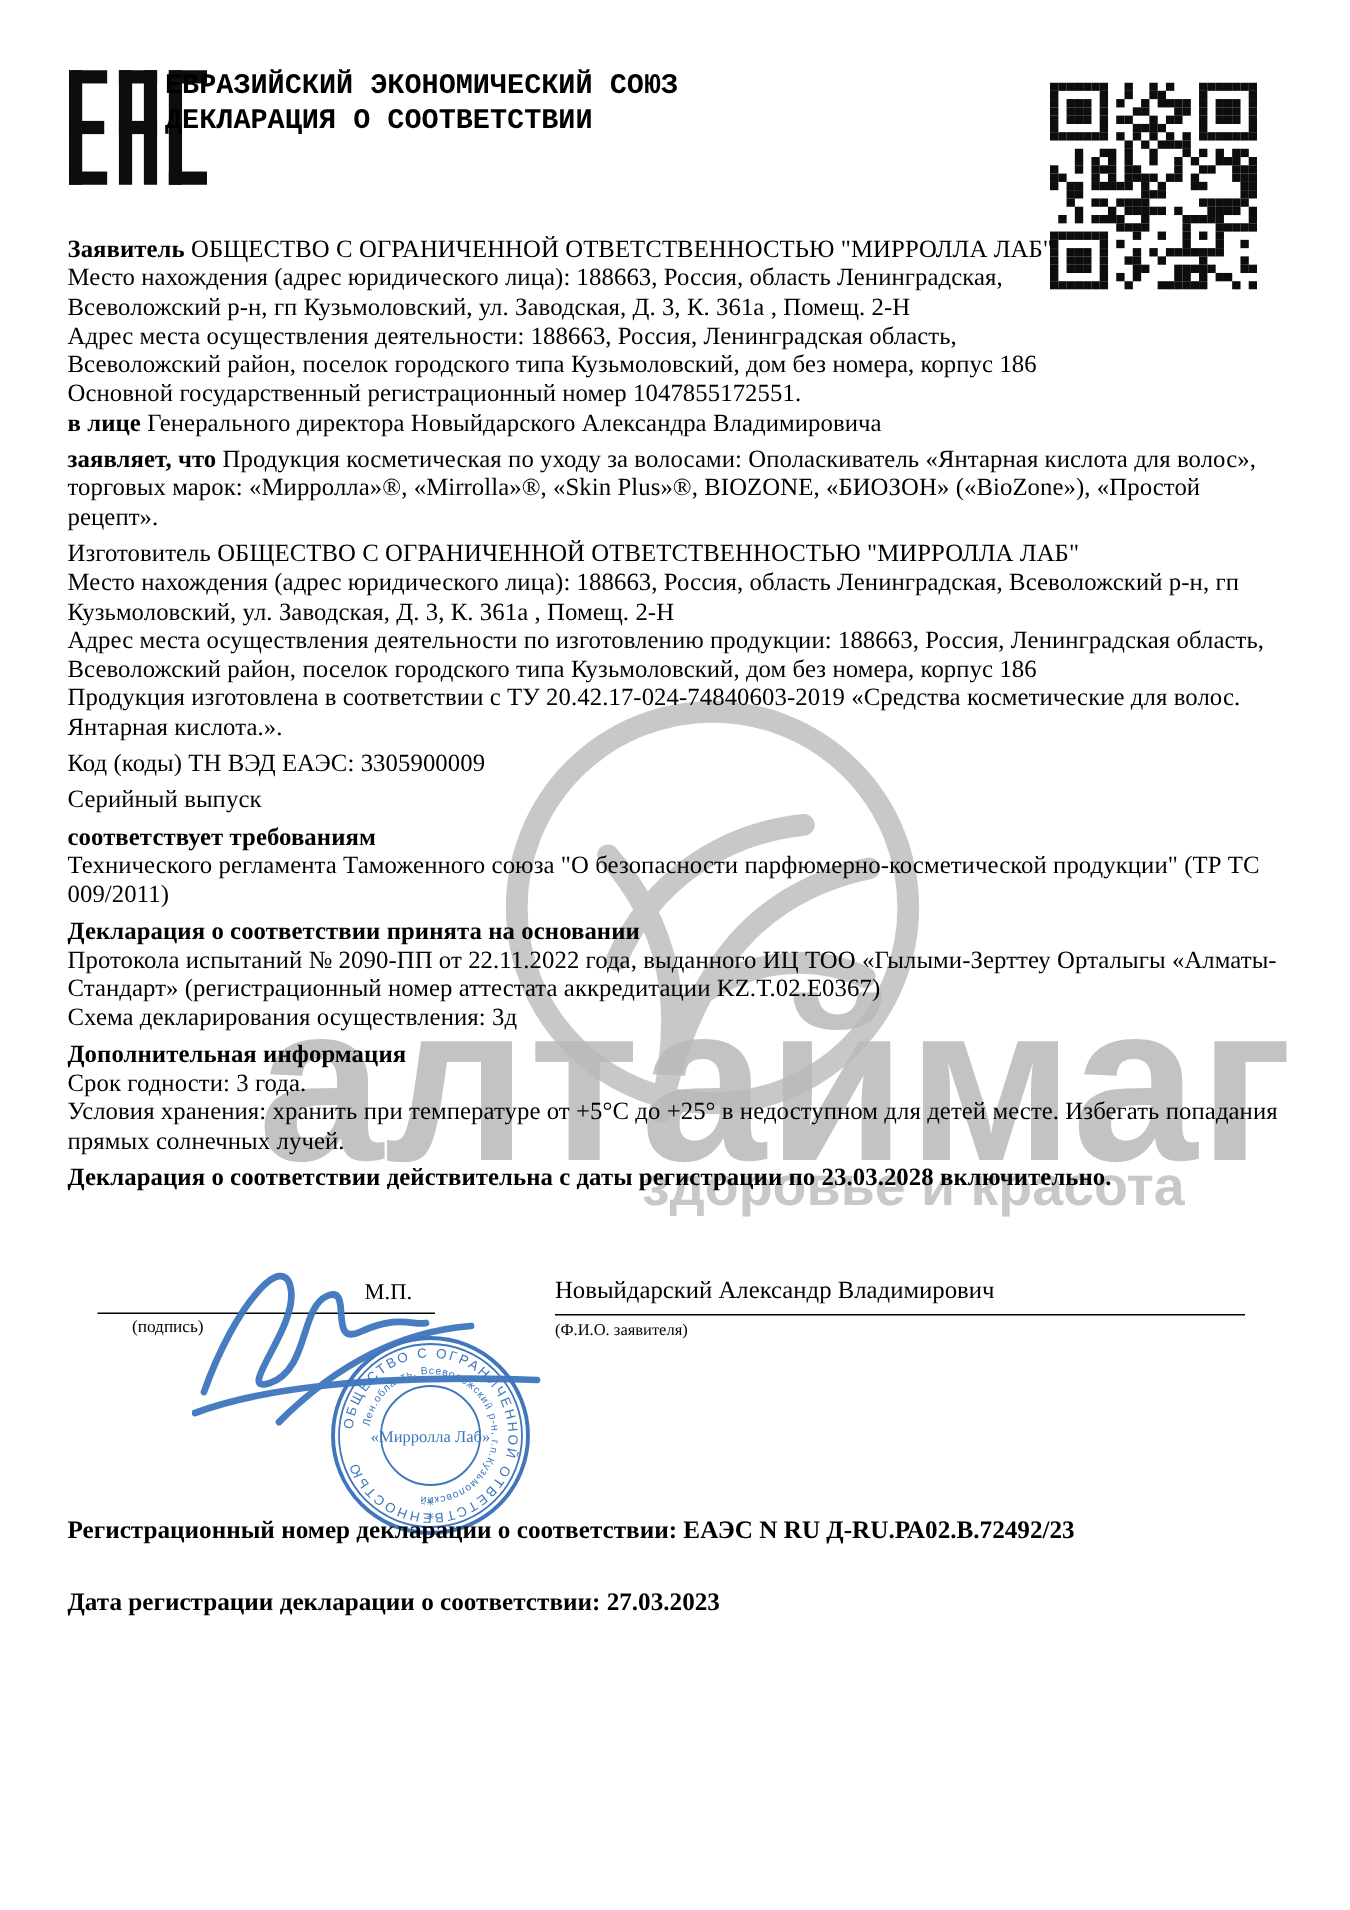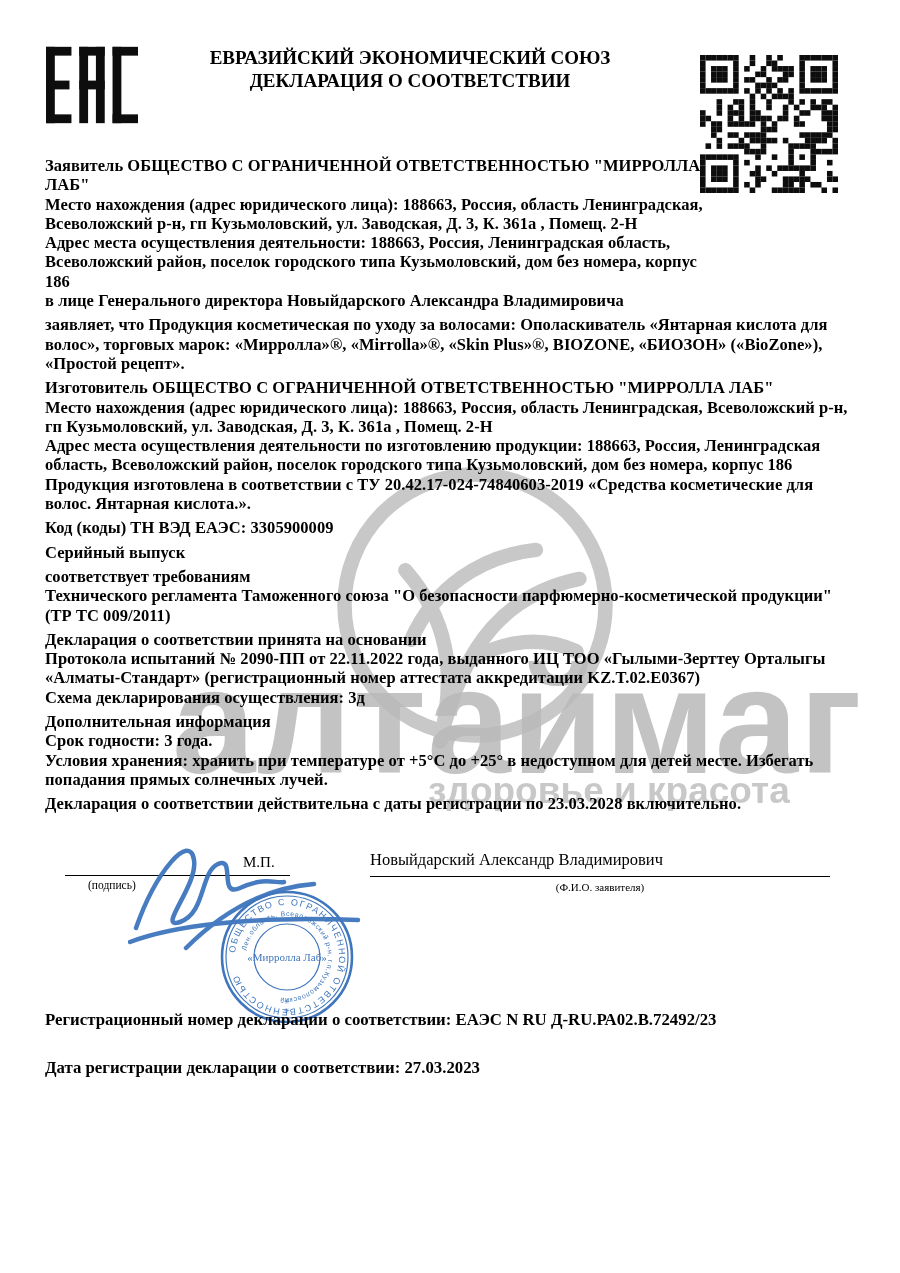--- a/index.html
+++ b/index.html
@@ -5,38 +5,38 @@
   html,body{margin:0;padding:0;background:#e8e8e8;}
   .page{position:relative;width:900px;height:1273px;background:#ffffff;
         font-family:"Liberation Serif",serif;color:#000;overflow:hidden;margin:0 auto;}
   
   .wm{position:absolute;z-index:1;font-family:"Liberation Sans",sans-serif;font-weight:bold;pointer-events:none;}
   .wm-brand{left:172px;top:646px;font-size:150px;line-height:1;letter-spacing:1px;color:#b9b9b9;opacity:.85;}
   .wm-tagline{left:428px;top:770px;font-size:37px;color:#c6c6c6;opacity:.95;}
   .wm-tree{left:330px;top:460px;opacity:.85;}
   
   .eac-logo{position:absolute;left:46px;top:46px;z-index:2;}
-  .title{position:absolute;left:110px;top:46px;width:600px;text-align:center;z-index:2;
-         font-family:Liberation Serif, serif;font-weight:bold;font-size:19px;line-height:23px;}
+  .title{position:absolute;left:110px;top:46px;width:600px;z-index:2;
+         font-family:Liberation Mono, monospace;font-weight:bold;font-size:19px;line-height:23px;}
   .qr{position:absolute;left:700px;top:55px;z-index:2;}
   
   .body-text{position:absolute;left:45px;top:156px;width:812px;z-index:2;
              font-size:16.5px;line-height:19.3px;letter-spacing:.05px;}
   .body-text p{margin:0;}
-  .blk{margin-bottom:5px;font-weight:bold;}
+  .blk{margin-bottom:5px;}
   .narrow{width:680px;}
   .validity{margin-top:9px;font-weight:bold;}
   
   .abs{position:absolute;z-index:3;}
   .mp{left:243px;top:854px;font-size:15px;}
   .line-left{left:65px;top:875px;width:225px;border-bottom:1.6px solid #000;height:0;}
   .cap-sign{left:88px;top:879px;font-size:11.5px;text-align:right;}
   .fio{left:370px;top:850px;width:460px;text-align:left;font-size:16.5px;}
   .line-right{left:370px;top:876px;width:460px;border-bottom:1.6px solid #000;height:0;}
-  .cap-fio{left:370px;top:881px;width:460px;text-align:center;font-size:11px;}
+  .cap-fio{left:370px;top:881px;width:460px;text-align:left;font-size:11px;}
   .sig-scrawl{left:128px;top:826px;z-index:4;}
   .stamp{left:212px;top:882px;z-index:4;}
   .stamp text{fill:var(--stamp-blue,#3f76bd);}
   
   .reg{position:absolute;left:45px;top:1010px;z-index:5;font-weight:bold;font-size:16.8px;}
   .reg p{margin:0;}
   .reg p + p{margin-top:28px;}
 </style>
 </head>
 <body>
@@ -375,20 +375,21 @@
       <rect x="121.44" y="132.48" width="5.57" height="5.57" fill="#0d0d0d"></rect>
       <rect x="132.48" y="132.48" width="5.57" height="5.57" fill="#0d0d0d"></rect>
     </svg>
 
   <div class="body-text">
 
     <div class="blk narrow">
       <p><b>Заявитель</b> <span>ОБЩЕСТВО С ОГРАНИЧЕННОЙ ОТВЕТСТВЕННОСТЬЮ "МИРРОЛЛА ЛАБ"</span></p>
       <p>Место нахождения (адрес юридического лица): 188663, Россия, область Ленинградская, Всеволожский р-н, гп Кузьмоловский, ул. Заводская, Д. 3, К. 361а , Помещ. 2-Н</p>
       <p>Адрес места осуществления деятельности: 188663, Россия, Ленинградская область, Всеволожский район, поселок городского типа Кузьмоловский, дом без номера, корпус 186</p>
+      <p>Основной государственный регистрационный номер 1047855172551.</p>
       <p><b>в лице</b> <span>Генерального директора Новыйдарского Александра Владимировича</span></p>
     </div>
 
     <div class="blk">
       <p><b>заявляет, что</b> <span>Продукция косметическая по уходу за волосами: Ополаскиватель «Янтарная кислота для волос», торговых марок: «Мирролла»®, «Mirrolla»®, «Skin Plus»®, BIOZONE, «БИОЗОН» («BioZone»), «Простой рецепт».</span></p>
     </div>
 
     <div class="blk">
       <p><span>Изготовитель</span> <span>ОБЩЕСТВО С ОГРАНИЧЕННОЙ ОТВЕТСТВЕННОСТЬЮ "МИРРОЛЛА ЛАБ"</span></p>
       <p>Место нахождения (адрес юридического лица): 188663, Россия, область Ленинградская, Всеволожский р-н, гп Кузьмоловский, ул. Заводская, Д. 3, К. 361а , Помещ. 2-Н</p>

